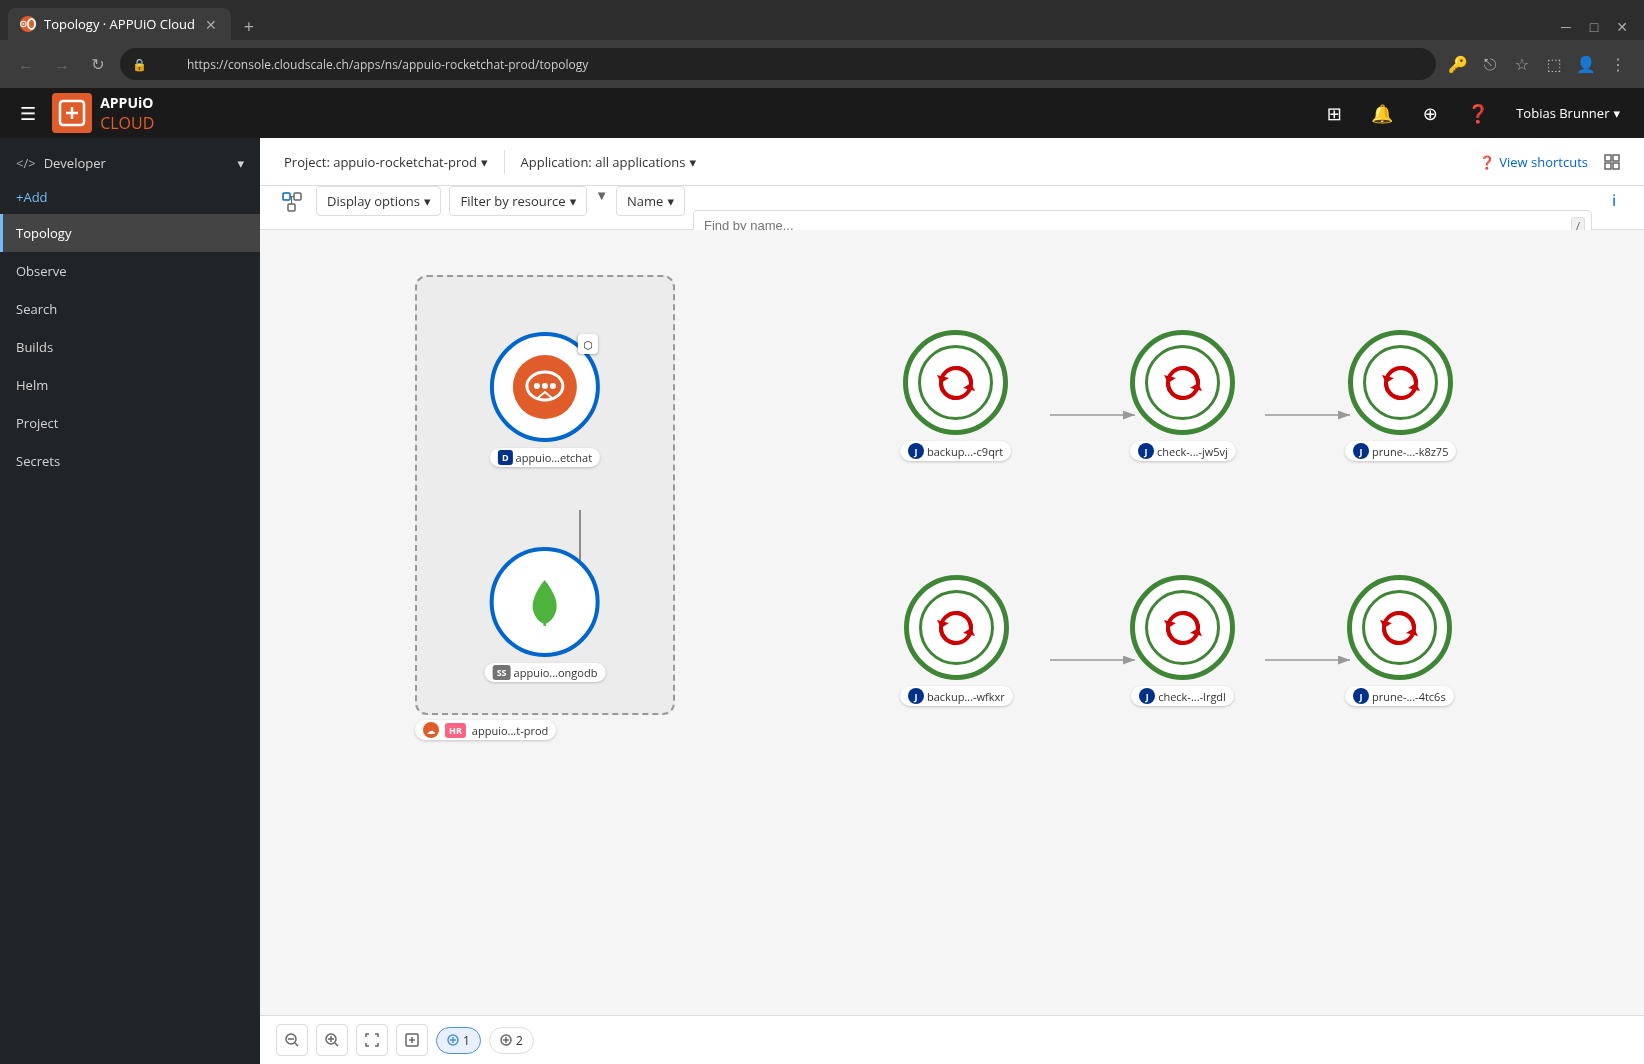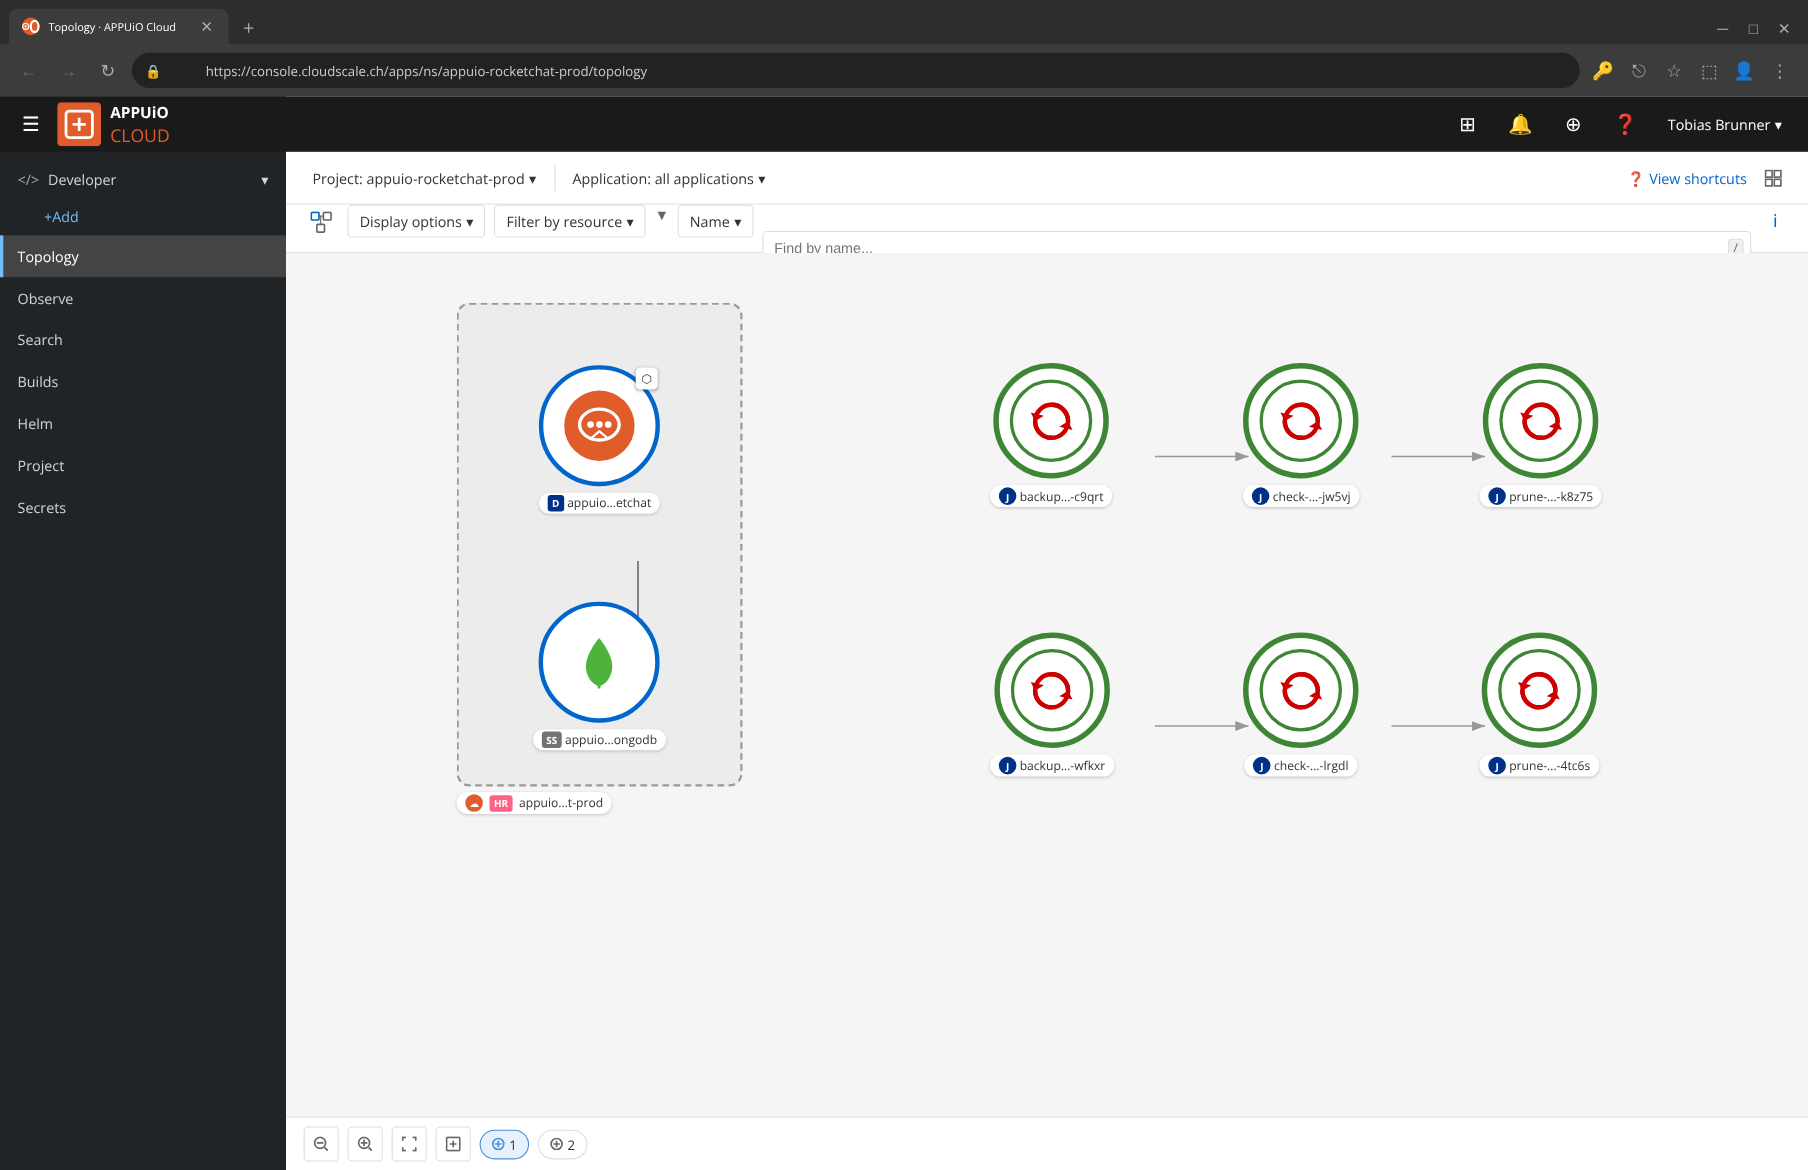--- a/index.html
+++ b/index.html
@@ -4,21 +4,21 @@
   <style>
     * { box-sizing: border-box; margin: 0; padding: 0; }
     body { font-family: 'RedHatDisplay', 'Open Sans', Arial, sans-serif; background: #1a1a1a; width: 1644px; height: 1064px; overflow: hidden; }
 
     
     .browser-chrome { background: #3c3c3c; height: 88px; display: flex; flex-direction: column; }
     .browser-tab-bar { background: #2d2d2d; height: 40px; display: flex; align-items: flex-end; padding: 0 8px; }
     .browser-tab { background: #3c3c3c; border-radius: 8px 8px 0 0; height: 32px; display: flex; align-items: center; padding: 0 12px; gap: 8px; min-width: 200px; }
     .browser-tab .favicon { width: 16px; height: 16px; background: #e05c2a; border-radius: 50%; display: flex; align-items: center; justify-content: center; flex-shrink: 0; }
     .browser-tab .favicon::after { content: ''; width: 8px; height: 8px; border: 2px solid white; border-radius: 50%; }
-    .browser-tab .tab-title { color: #fff; font-size: 10px; flex: 1; white-space: nowrap; overflow: hidden; text-overflow: ellipsis; }
+    .browser-tab .tab-title { color: #fff; font-size: 13px; flex: 1; white-space: nowrap; overflow: hidden; text-overflow: ellipsis; }
     .browser-tab .close-tab { color: #aaa; font-size: 14px; cursor: pointer; width: 16px; height: 16px; display: flex; align-items: center; justify-content: center; border-radius: 50%; }
     .new-tab-btn { width: 28px; height: 28px; display: flex; align-items: center; justify-content: center; color: #aaa; font-size: 18px; cursor: pointer; margin-left: 4px; border-radius: 50%; }
     .browser-controls { background: #3c3c3c; height: 48px; display: flex; align-items: center; padding: 0 12px; gap: 8px; }
     .browser-btn { width: 28px; height: 28px; display: flex; align-items: center; justify-content: center; color: #aaa; font-size: 16px; cursor: pointer; border-radius: 50%; }
     .browser-btn.disabled { color: #666; cursor: default; }
     .address-bar { flex: 1; background: #222; border-radius: 20px; height: 32px; display: flex; align-items: center; padding: 0 12px; gap: 8px; }
     .address-bar .lock-icon { color: #aaa; font-size: 12px; }
     .address-bar .url-text { color: #ccc; font-size: 12px; flex: 1; margin-left: 32px; }
     .browser-actions { display: flex; gap: 4px; }
     .win-btn { width: 28px; height: 28px; display: flex; align-items: center; justify-content: center; color: #aaa; font-size: 14px; cursor: pointer; }
@@ -35,21 +35,21 @@
     .logo-appuio { color: #fff; font-size: 14px; font-weight: bold; }
     .logo-cloud { color: #e05c2a; font-size: 16px; }
     .nav-spacer { flex: 1; }
     .nav-icon-btn { width: 36px; height: 36px; display: flex; align-items: center; justify-content: center; color: #fff; font-size: 18px; cursor: pointer; border-radius: 4px; }
     .nav-user { color: #fff; font-size: 13px; display: flex; align-items: center; gap: 4px; cursor: pointer; padding: 4px 8px; border-radius: 4px; }
 
     
     .sidebar { width: 260px; background: #212427; flex-shrink: 0; padding-top: 50px; display: flex; flex-direction: column; }
     .sidebar-section { padding: 8px 0; }
     .sidebar-header { display: flex; align-items: center; gap: 8px; padding: 8px 16px; color: #d3d3d3; font-size: 13px; cursor: pointer; }
-    .sidebar-add { color: #73bcf7; font-size: 13px; padding: 8px 16px; cursor: pointer; font-weight: 500; margin-left: 24px; }
+    .sidebar-add { color: #73bcf7; font-size: 13px; padding: 8px 16px; cursor: pointer; font-weight: 500; }
     .sidebar-item { padding: 10px 16px; color: #d3d3d3; font-size: 13px; cursor: pointer; display: flex; align-items: center; }
     .sidebar-item.active { background: #444; color: #fff; border-left: 3px solid #73bcf7; padding-left: 13px; }
 
     
     .main-content { flex: 1; background: #f5f5f5; display: flex; flex-direction: column; padding-top: 50px; overflow: hidden; }
 
     
     .content-toolbar { background: #fff; border-bottom: 1px solid #ddd; padding: 0 16px; display: flex; align-items: center; gap: 8px; height: 48px; }
     .project-selector { display: flex; align-items: center; gap: 4px; color: #333; font-size: 13px; cursor: pointer; padding: 4px 8px; border-radius: 4px; }
     .toolbar-divider { width: 1px; height: 24px; background: #ddd; }

